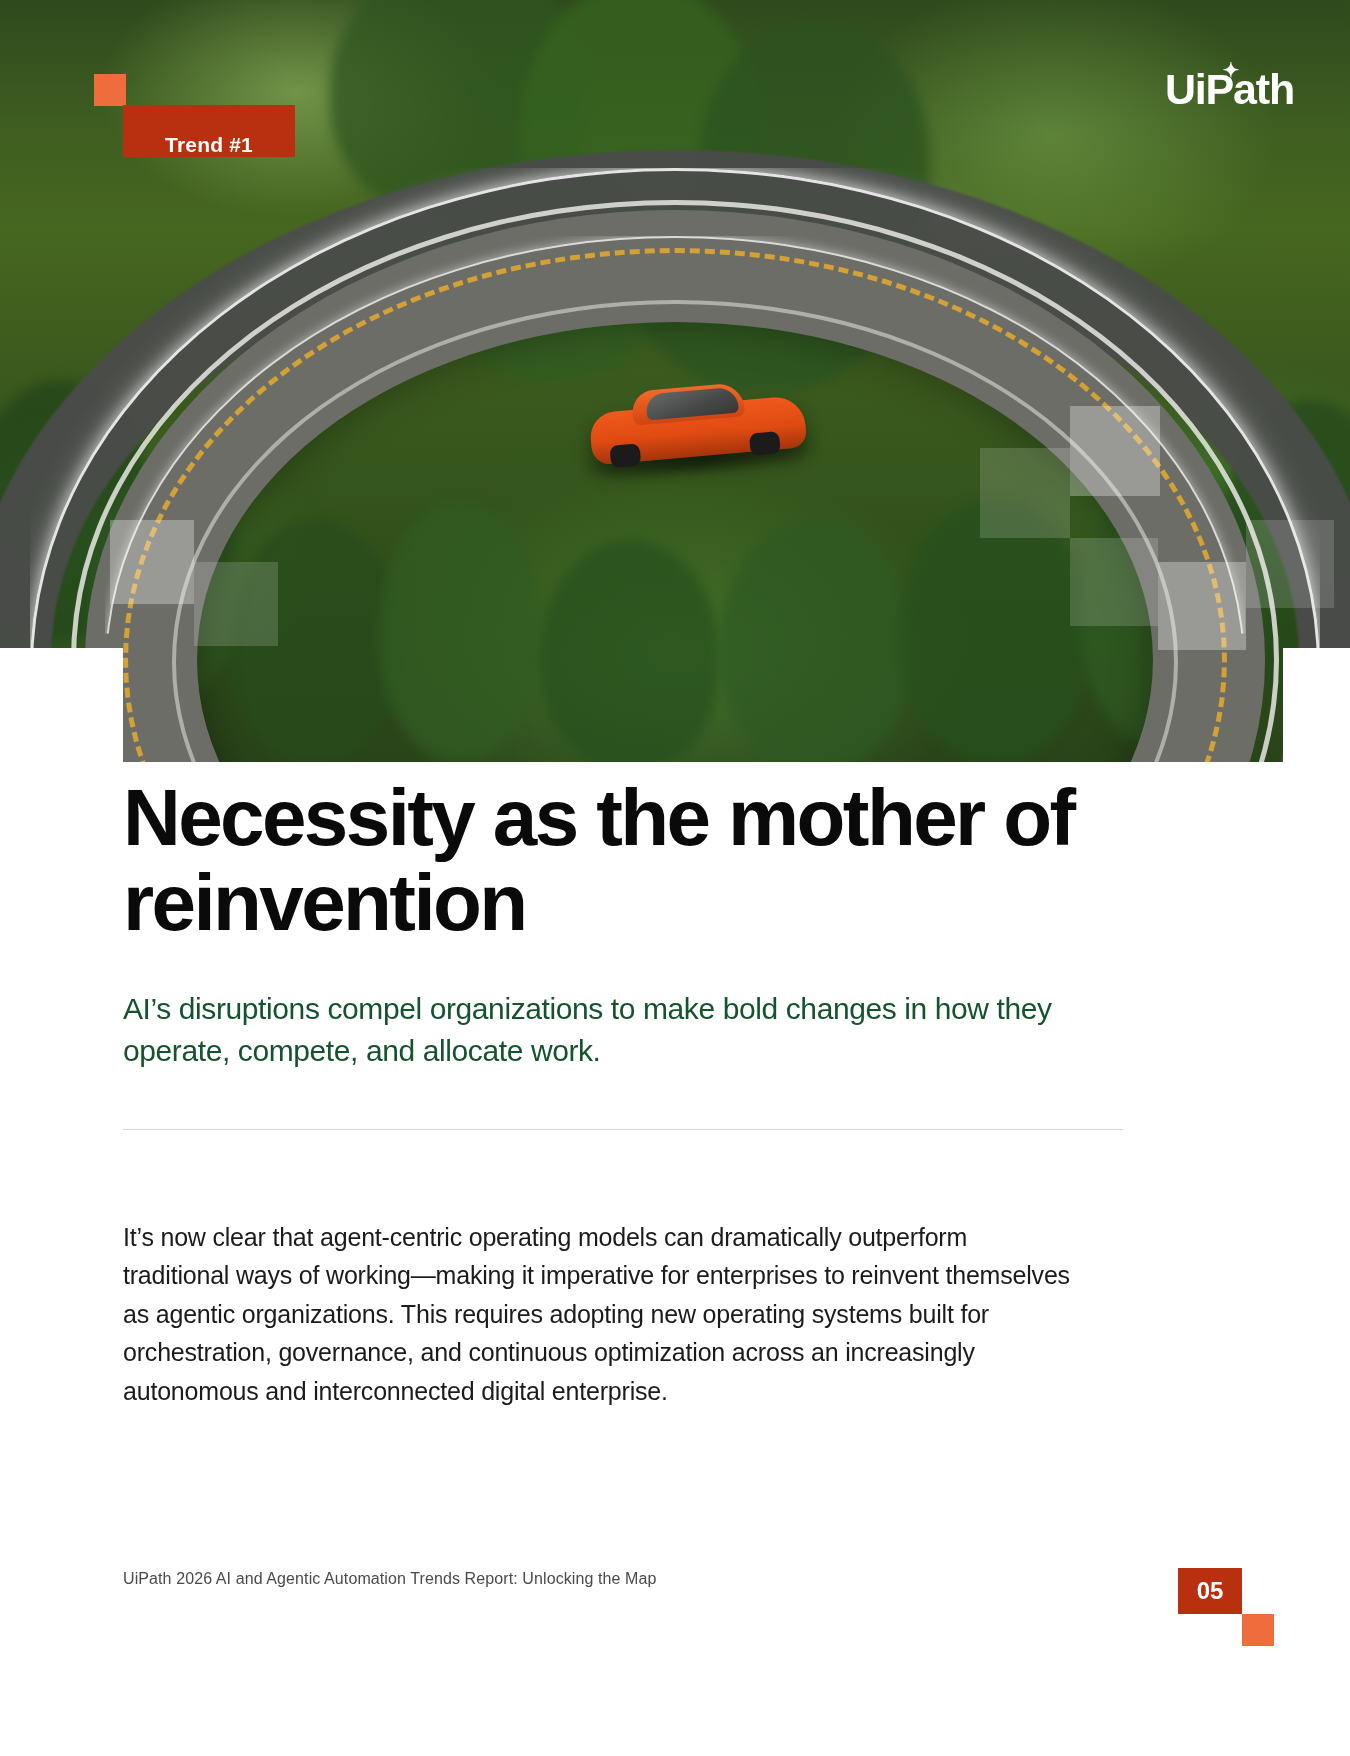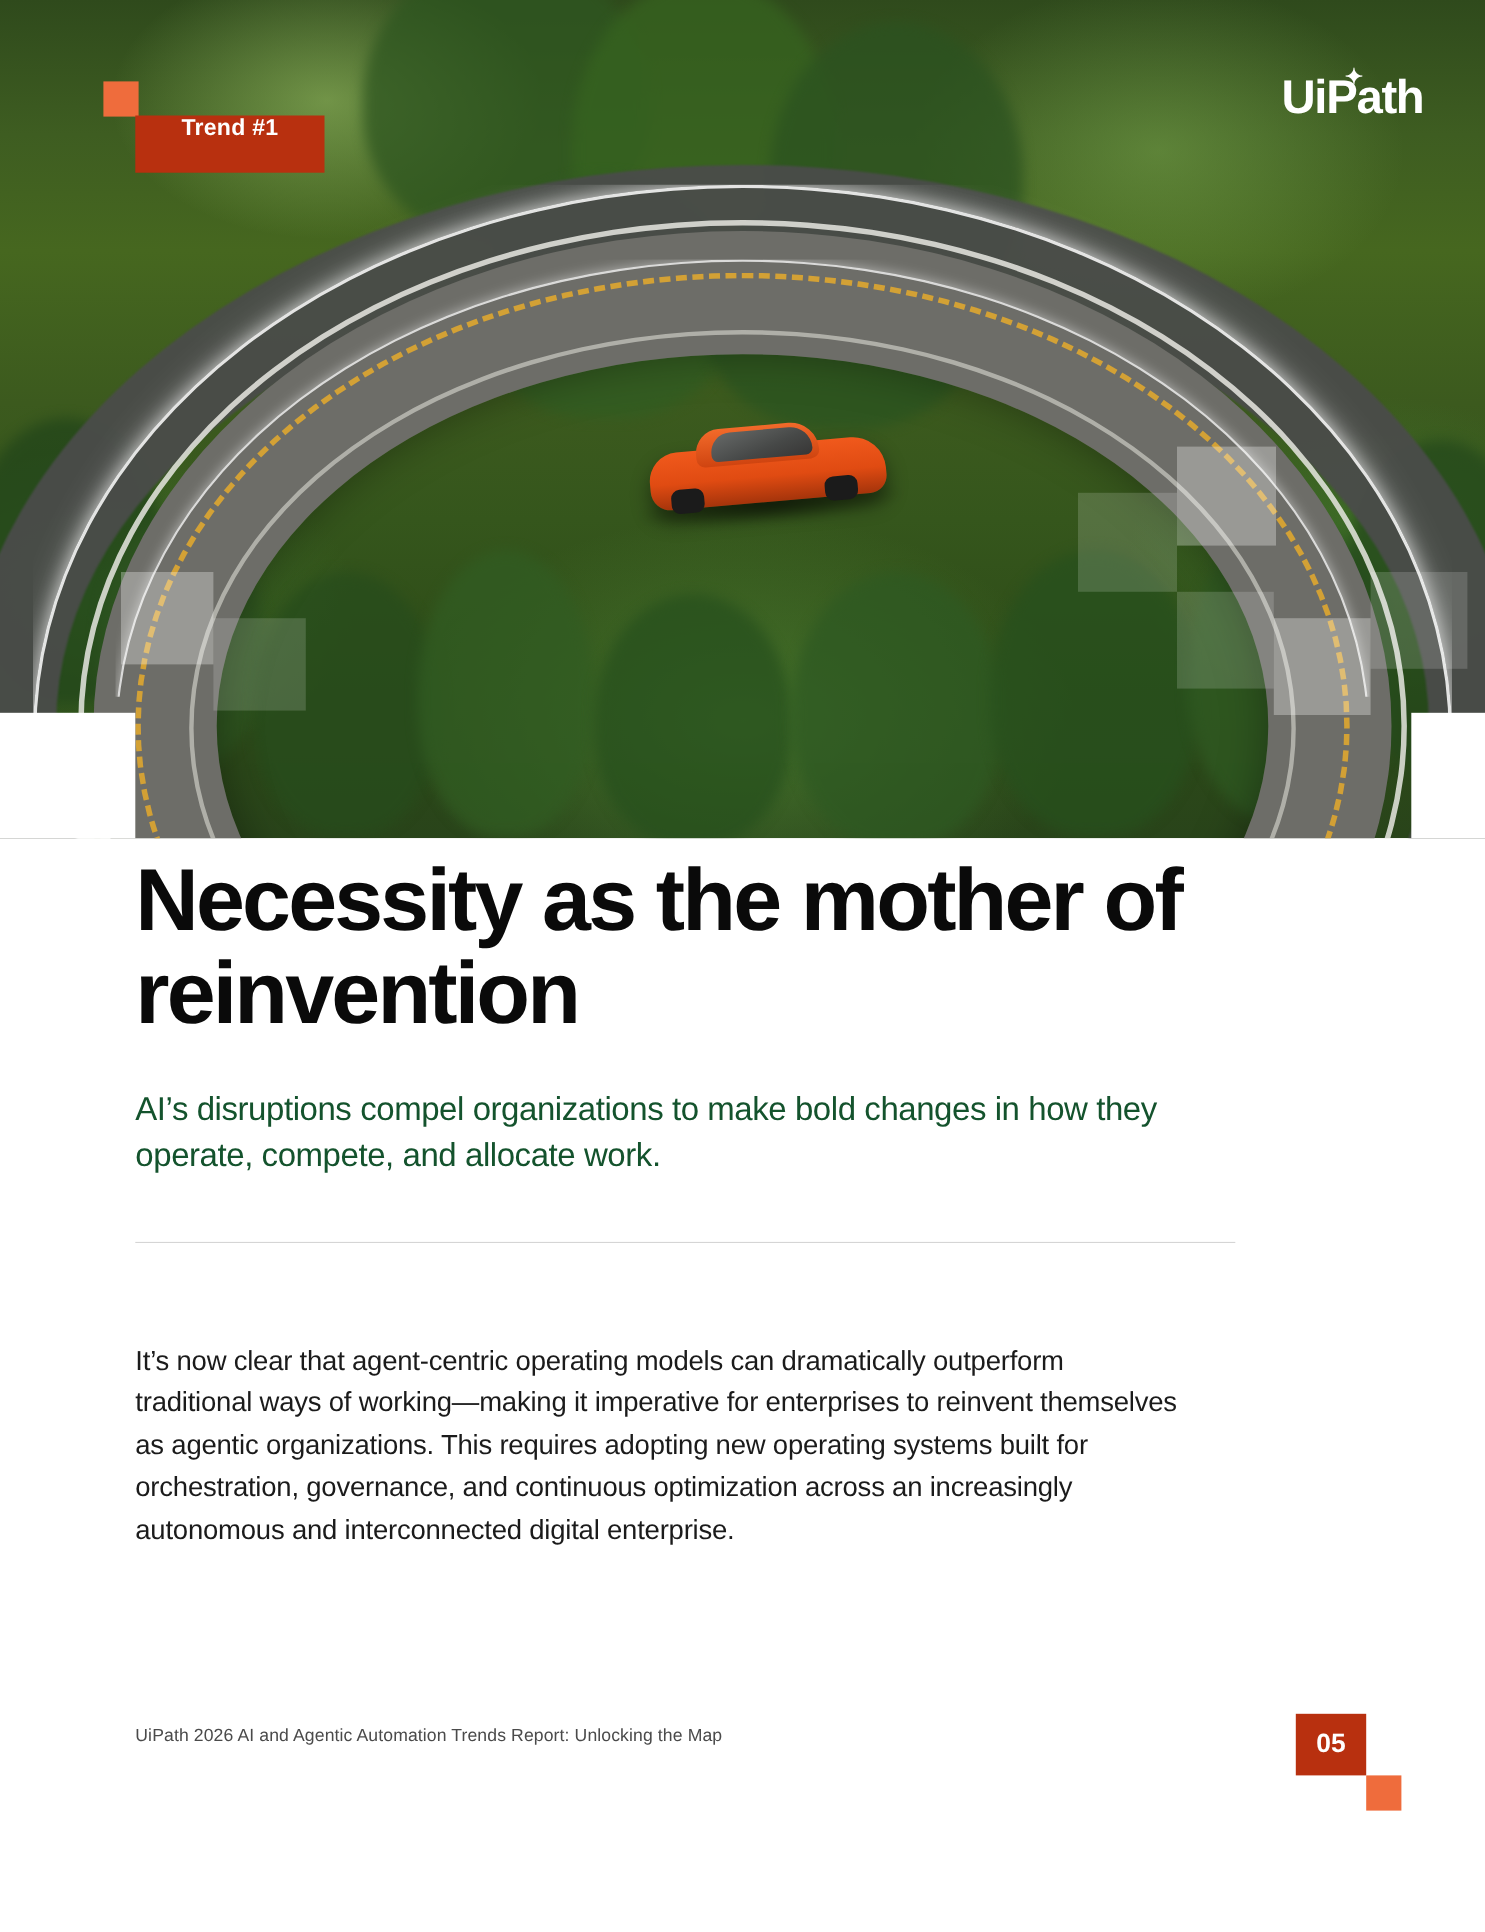--- a/index.html
+++ b/index.html
@@ -183,21 +183,21 @@
 
   
   .trend-badge {
     position: absolute;
     left: 123px;
     top: 105px;
     width: 172px;
     height: 52px;
     background: #b8300f;
     display: flex;
-    align-items: flex-start;
+    align-items: flex-end;
     justify-content: center;
   }
   .trend-badge span {
     color: #ffffff;
     font-size: 21px;
     font-weight: bold;
     letter-spacing: .2px;
   }
   .accent-sq-top {
     position: absolute;
@@ -290,21 +290,21 @@
     bottom: 168px;
     font-size: 16px;
     color: #4a4a4a;
     letter-spacing: .1px;
   }
   .page-num {
     position: absolute;
     right: 108px;
     bottom: 142px;
     width: 64px;
-    height: 56px;
+    height: 46px;
     background: #b8300f;
     display: flex;
     align-items: center;
     justify-content: center;
     color: #ffffff;
     font-size: 24px;
     font-weight: bold;
   }
   .accent-sq-bottom {
     position: absolute;

